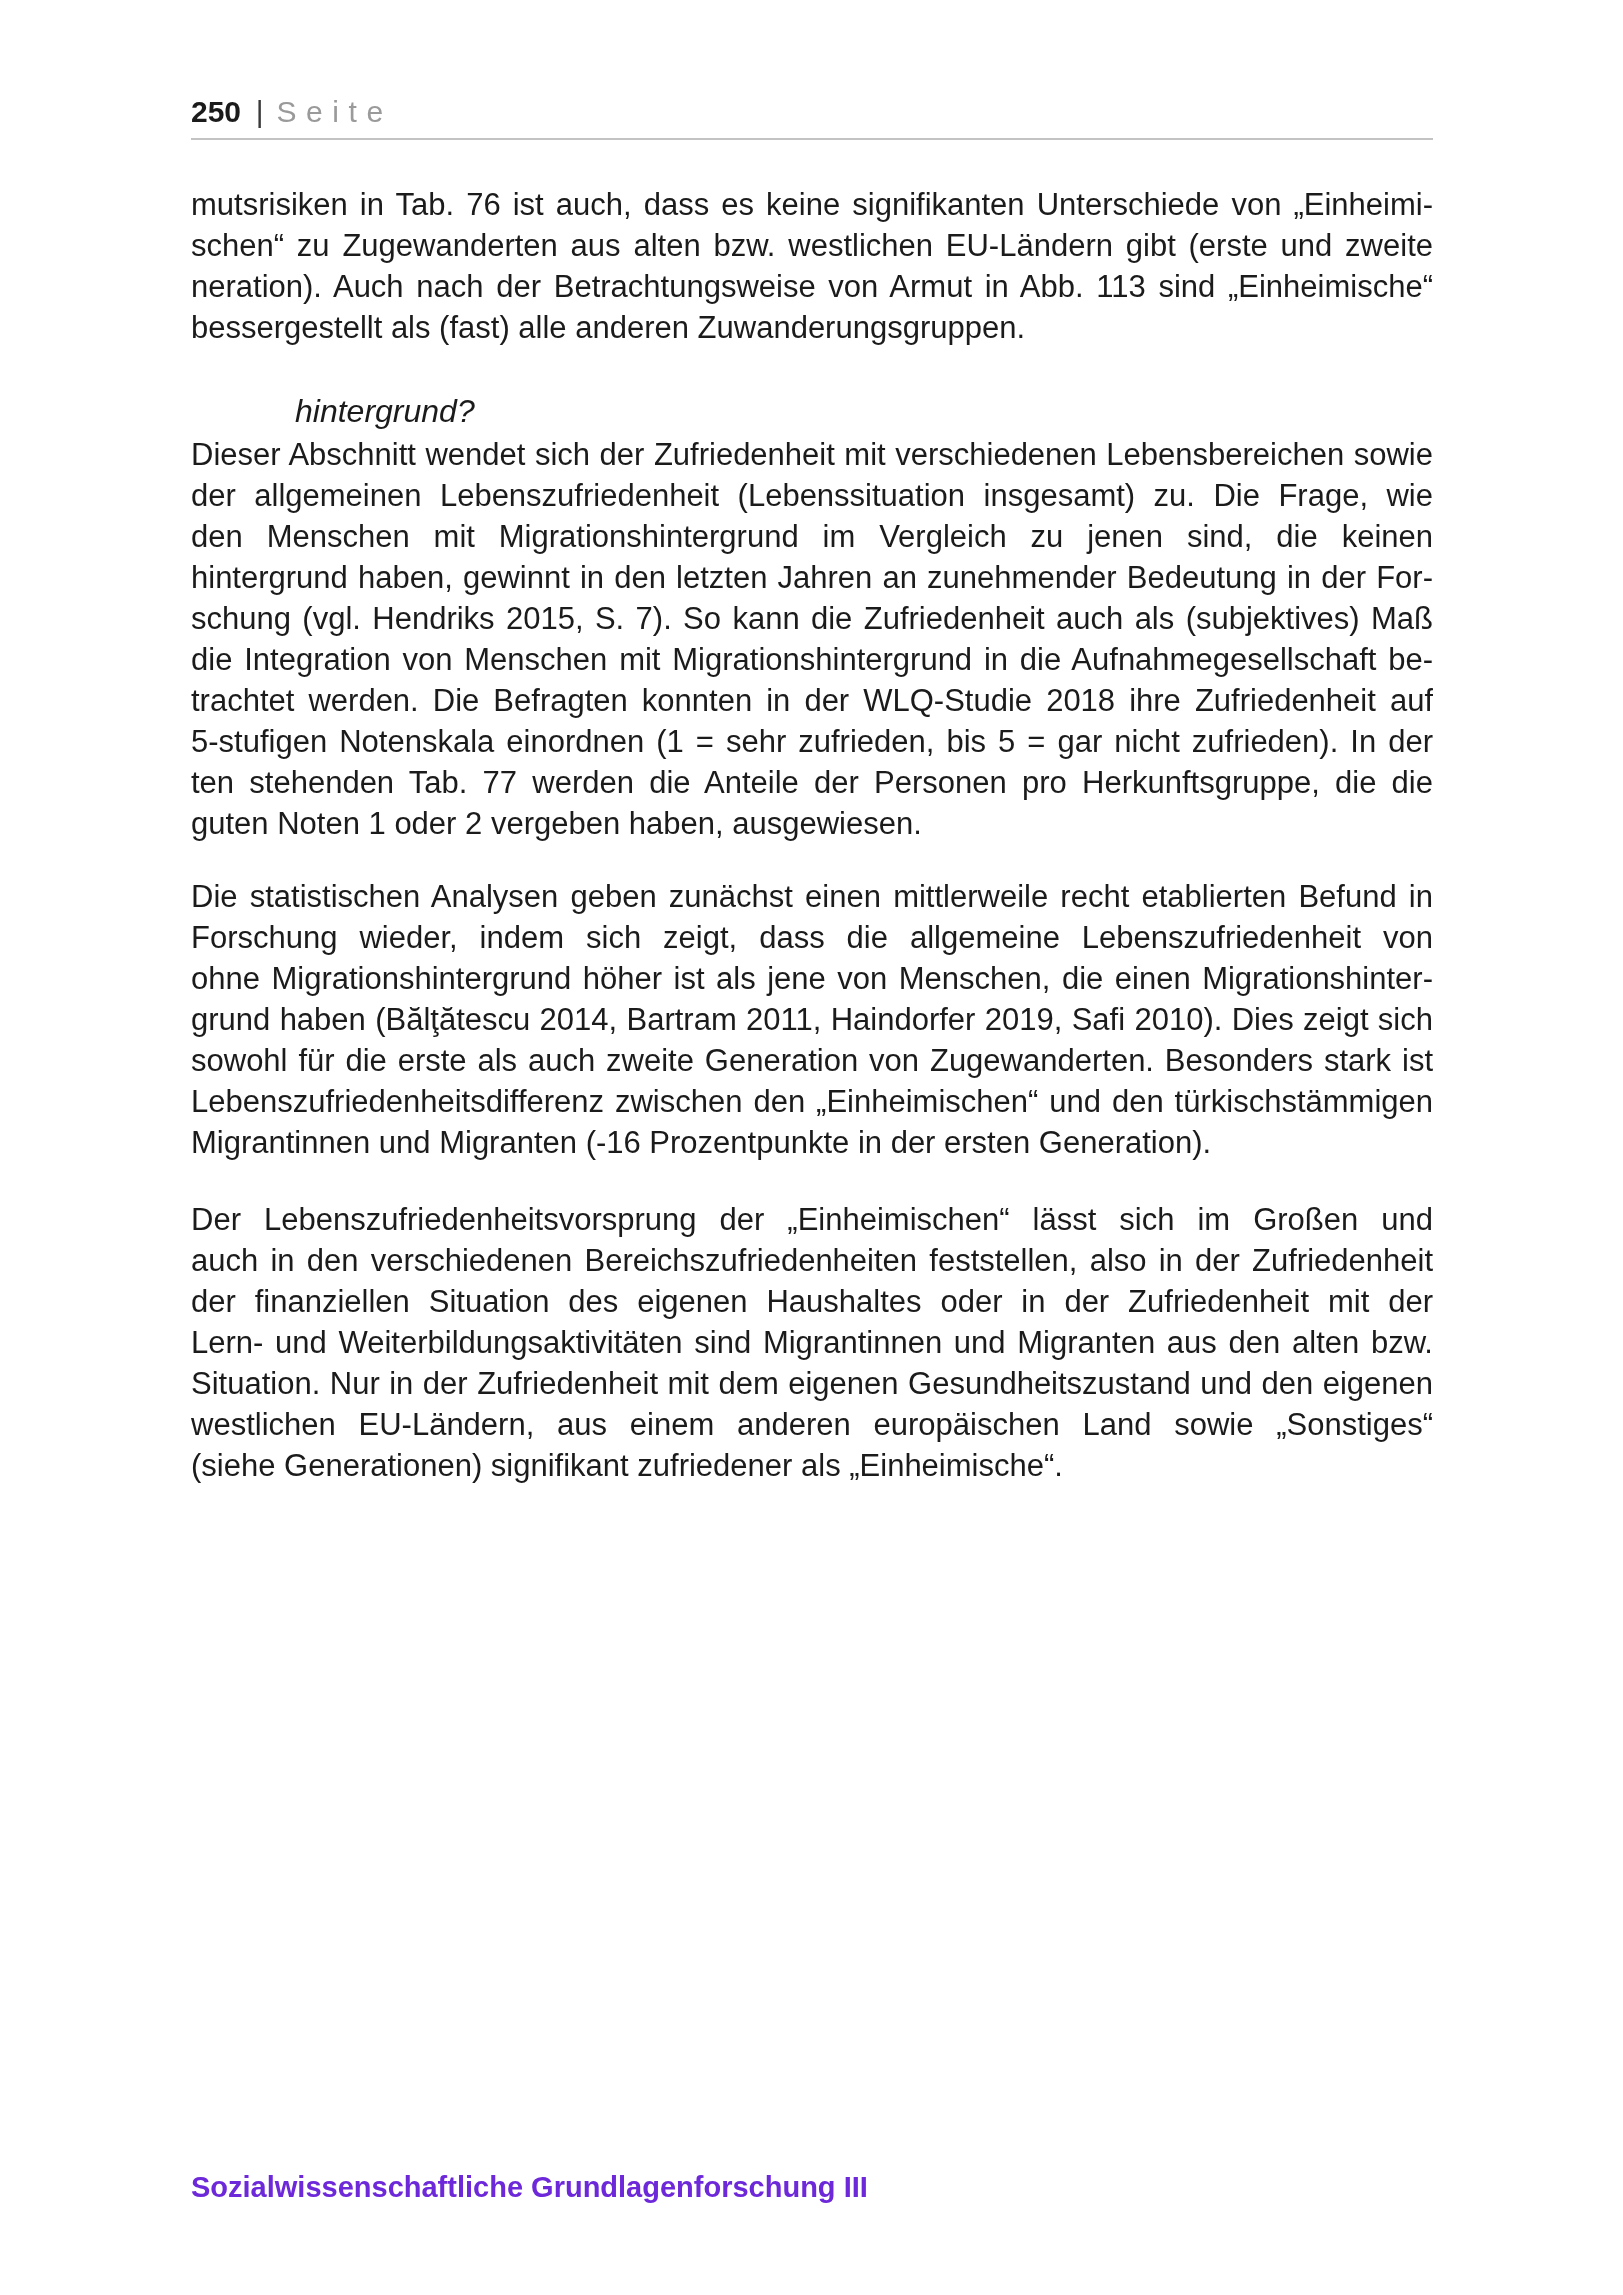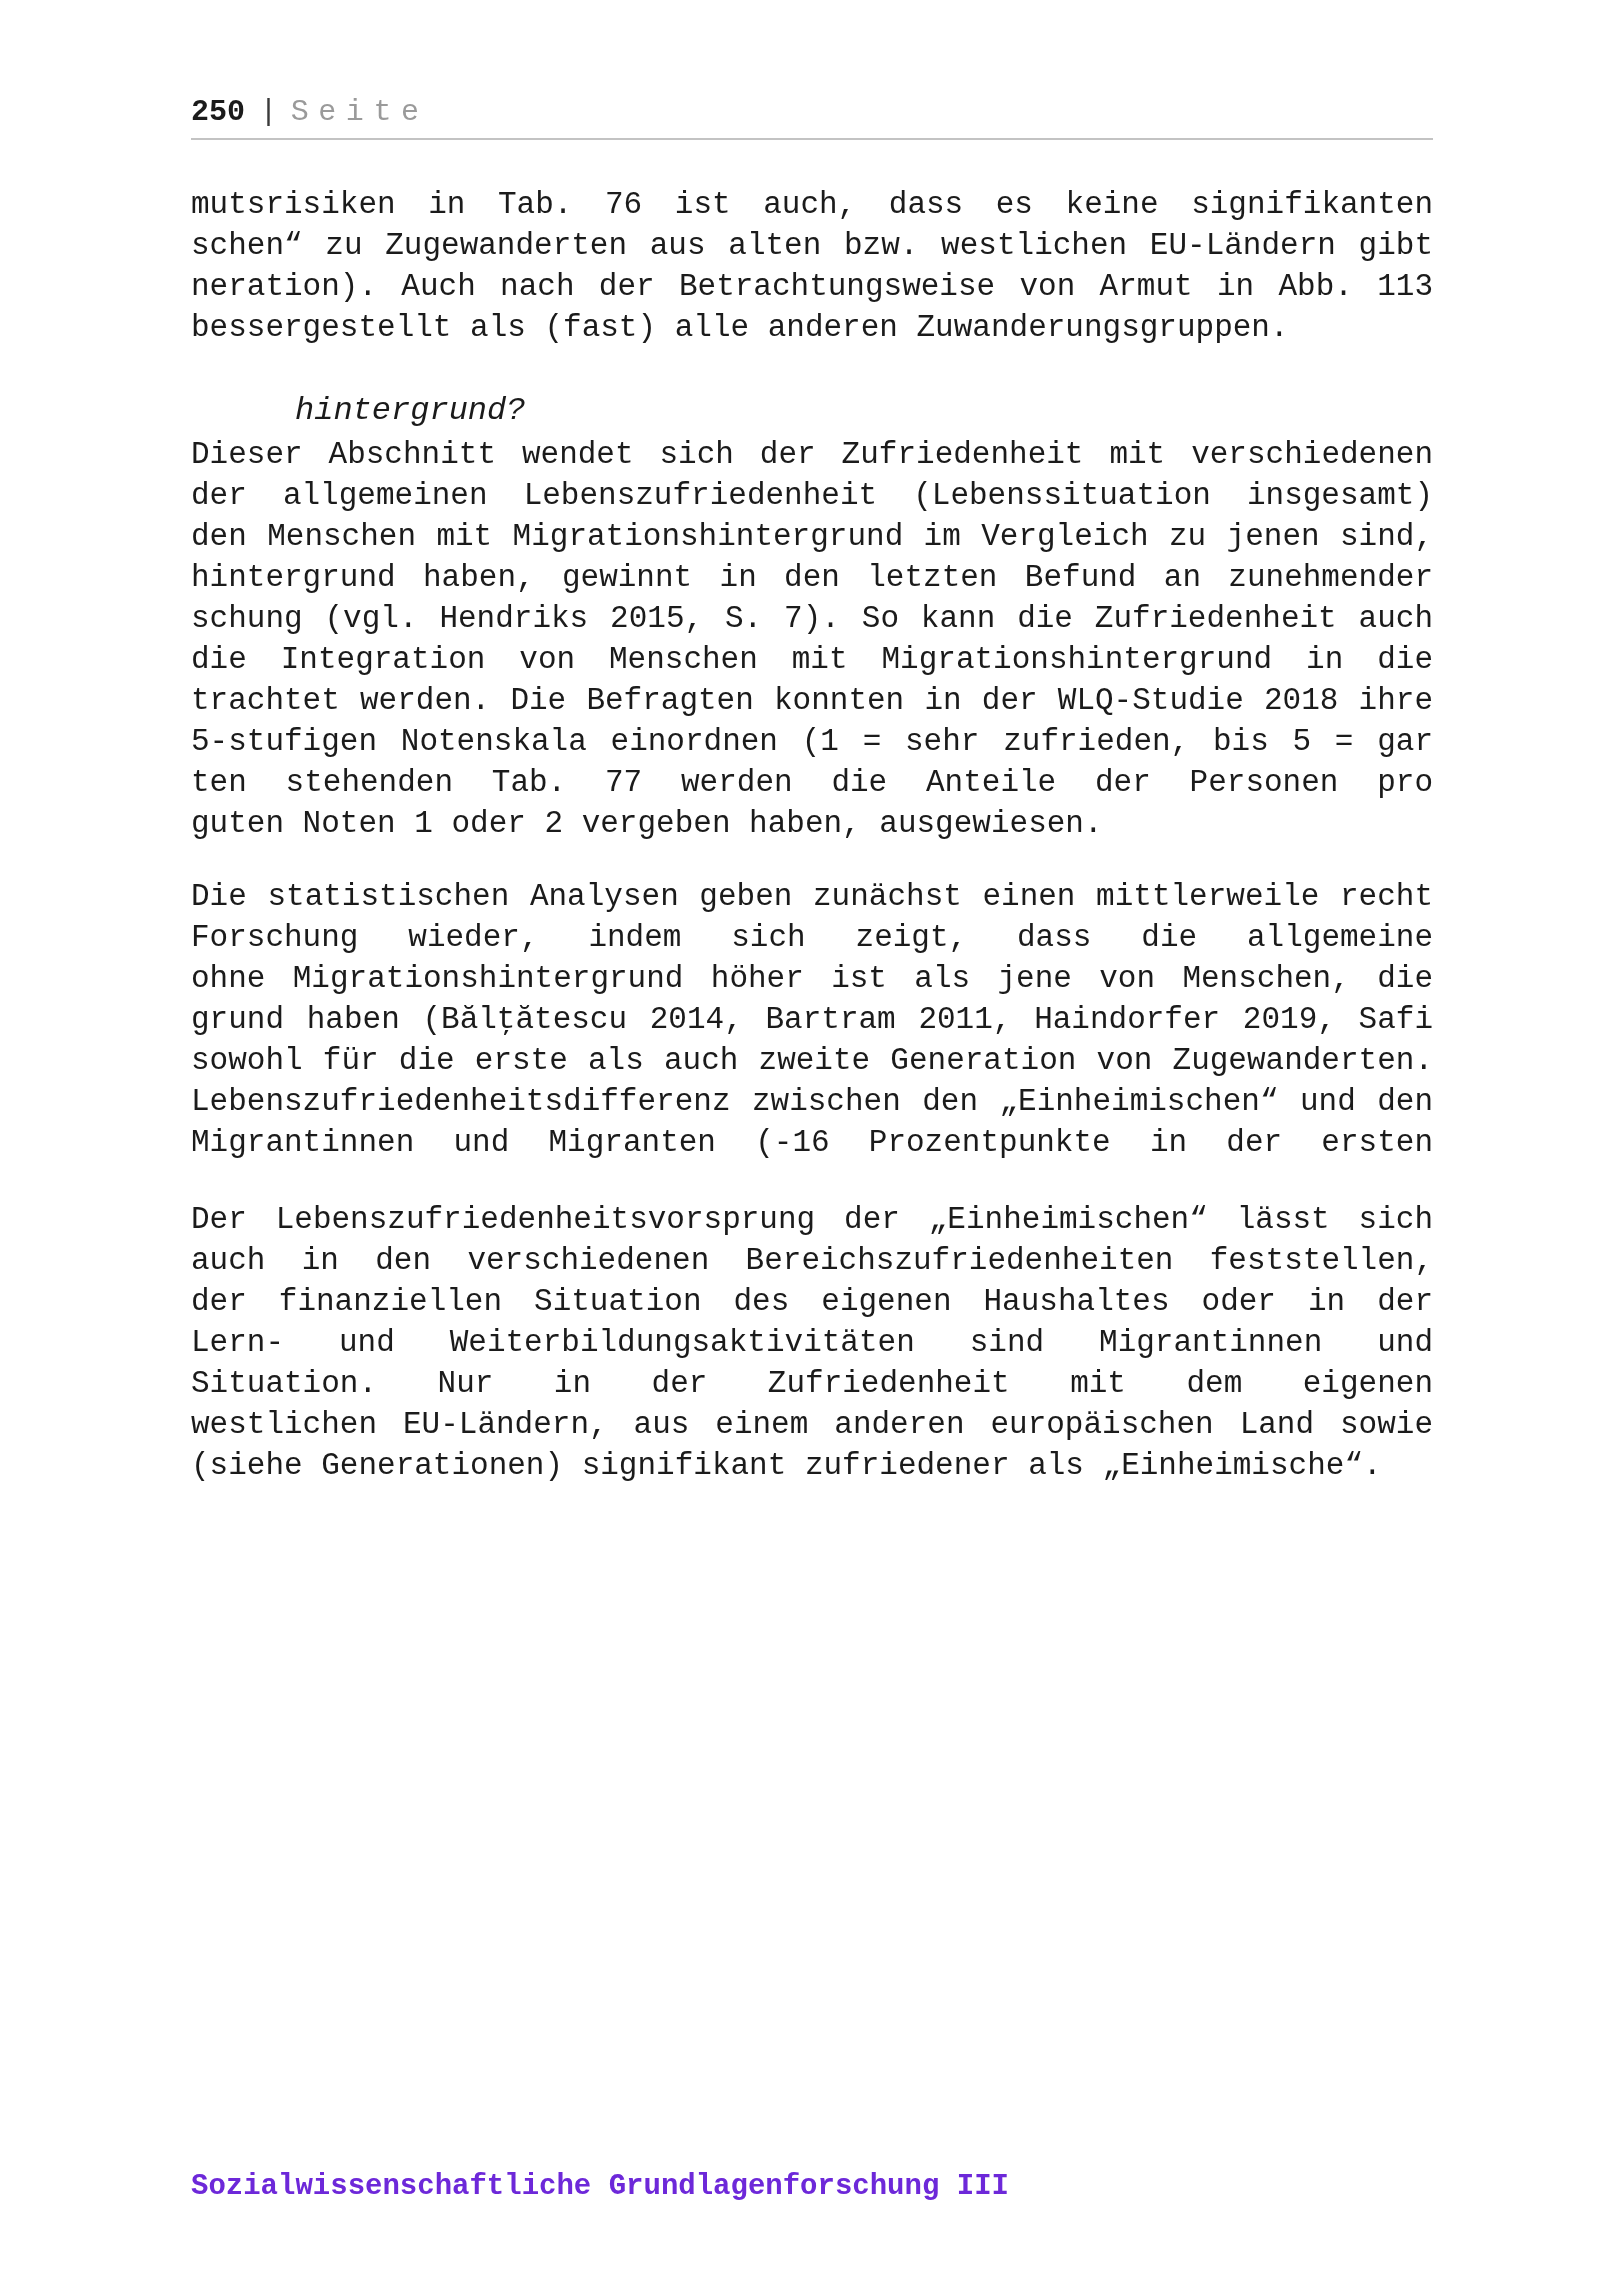--- a/index.html
+++ b/index.html
@@ -1,21 +1,21 @@
 <!DOCTYPE html>
 <html lang="de" style="font-size:13px"><head>
 <meta charset="utf-8">
 <style>
   html, body { margin: 0; padding: 0; background: #ffffff; }
   .page {
     position: relative;
     width: 1623px;
     height: 2295px;
     background: #ffffff;
-    font-family: Liberation Mono, monospace;
+    font-family: Liberation Sans, sans-serif;
     color: #1b1b1b;
     overflow: hidden;
   }
   .content {
     position: absolute;
     left: 191px;
     top: 0;
     width: 1242px;
   }
   
@@ -97,21 +97,21 @@
 
 
     <div class="h15-5-1">
       <div class="ind">hintergrund?</div>
     </div>
 
     <div class="para p2">
       <div class="jline">Dieser Abschnitt wendet sich der Zufriedenheit mit verschiedenen Lebensbereichen sowie</div>
       <div class="jline">der allgemeinen Lebenszufriedenheit (Lebenssituation insgesamt) zu. Die Frage, wie zufrie-</div>
       <div class="jline">den Menschen mit Migrationshintergrund im Vergleich zu jenen sind, die keinen Migrations-</div>
-      <div class="jline">hintergrund haben, gewinnt in den letzten Befund an zunehmender Bedeutung in der For-</div>
+      <div class="jline">hintergrund haben, gewinnt in den letzten Jahren an zunehmender Bedeutung in der For-</div>
       <div class="jline">schung (vgl. Hendriks 2015, S. 7). So kann die Zufriedenheit auch als (subjektives) Maß für</div>
       <div class="jline">die Integration von Menschen mit Migrationshintergrund in die Aufnahmegesellschaft be-</div>
       <div class="jline">trachtet werden. Die Befragten konnten in der WLQ-Studie 2018 ihre Zufriedenheit auf einer</div>
       <div class="jline">5-stufigen Notenskala einordnen (1 = sehr zufrieden, bis 5 = gar nicht zufrieden). In der un-</div>
       <div class="jline">ten stehenden Tab. 77 werden die Anteile der Personen pro Herkunftsgruppe, die die (sehr)</div>
       <div class="jline last">guten Noten 1 oder 2 vergeben haben, ausgewiesen.</div>
     </div>
 
     <div class="para p3">
       <div class="jline">Die statistischen Analysen geben zunächst einen mittlerweile recht etablierten Befund in der</div>

